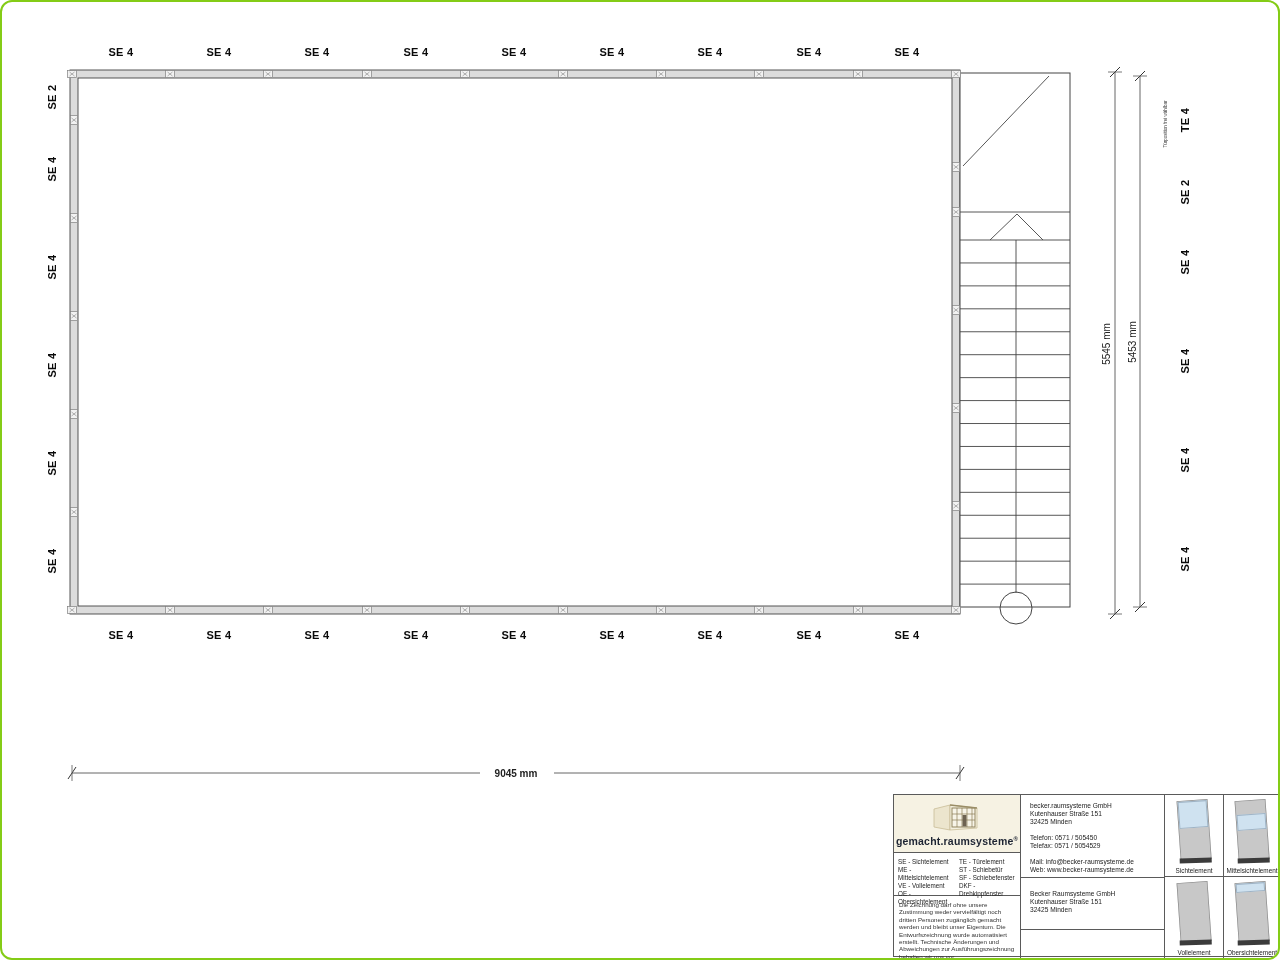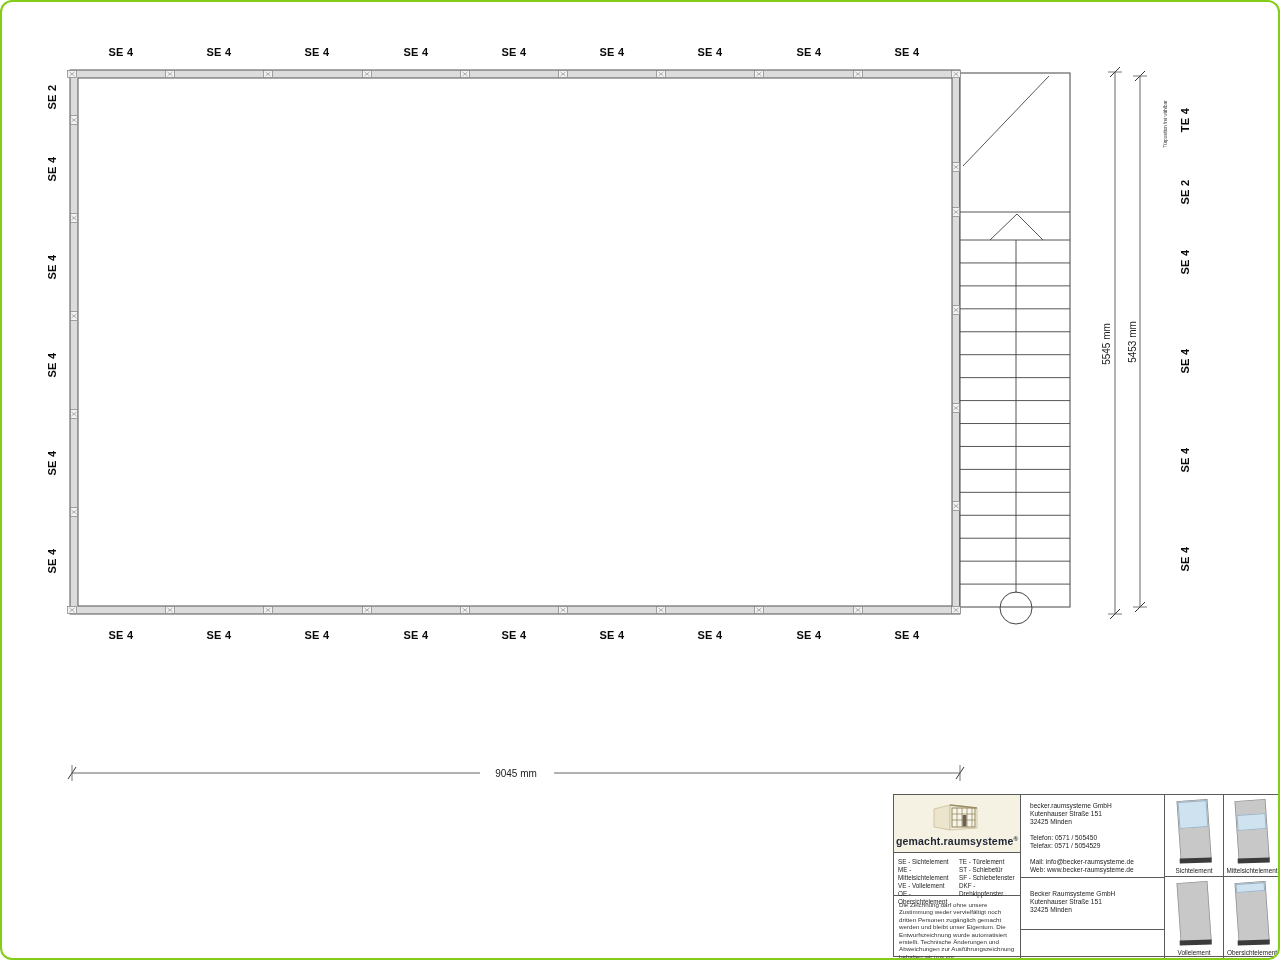--- a/index.html
+++ b/index.html
@@ -227,21 +227,21 @@
       <div class="seg-label vert" style="left: 1183px; top: 118px;">TE 4</div>
       <div class="seg-label vert" style="left: 1183px; top: 190px;">SE 2</div>
       <div class="seg-label vert" style="left: 1183px; top: 260px;">SE 4</div>
       <div class="seg-label vert" style="left: 1183px; top: 359px;">SE 4</div>
       <div class="seg-label vert" style="left: 1183px; top: 458px;">SE 4</div>
       <div class="seg-label vert" style="left: 1183px; top: 557px;">SE 4</div>
     </div>
 
   <div class="dim-label vert" style="left:1104px;top:342px;">5545 mm</div>
   <div class="dim-label vert" style="left:1130px;top:340px;">5453 mm</div>
-  <div class="dim-label" style="left:514px;top:771px;">9045 mm</div>
+  <div class="dim-label" style="left:514px;top:771px;font-weight:bold;">9045 mm</div>
   <div class="door-note" style="left:1163px;top:122px;">Türposition frei wählbar</div>
 
   <div class="tb">
 
     <div class="cell tb-logo">
       <svg class="logo-sketch" width="52" height="32" viewBox="0 0 52 32">
         <polygon points="3,7 19,3 19,28 3,25" fill="#ece5cd" stroke="#c9bd97" stroke-width="0.8"></polygon>
         <polygon points="19,3 46,6 46,26 19,28" fill="#f4f0df" stroke="#c9bd97" stroke-width="0.8"></polygon>
         <rect x="21" y="6" width="23" height="19" fill="#f7f4e8" stroke="#8b7d55" stroke-width="0.9"></rect>
         <line x1="21" y1="12" x2="44" y2="12" stroke="#8b7d55" stroke-width="0.7"></line>

